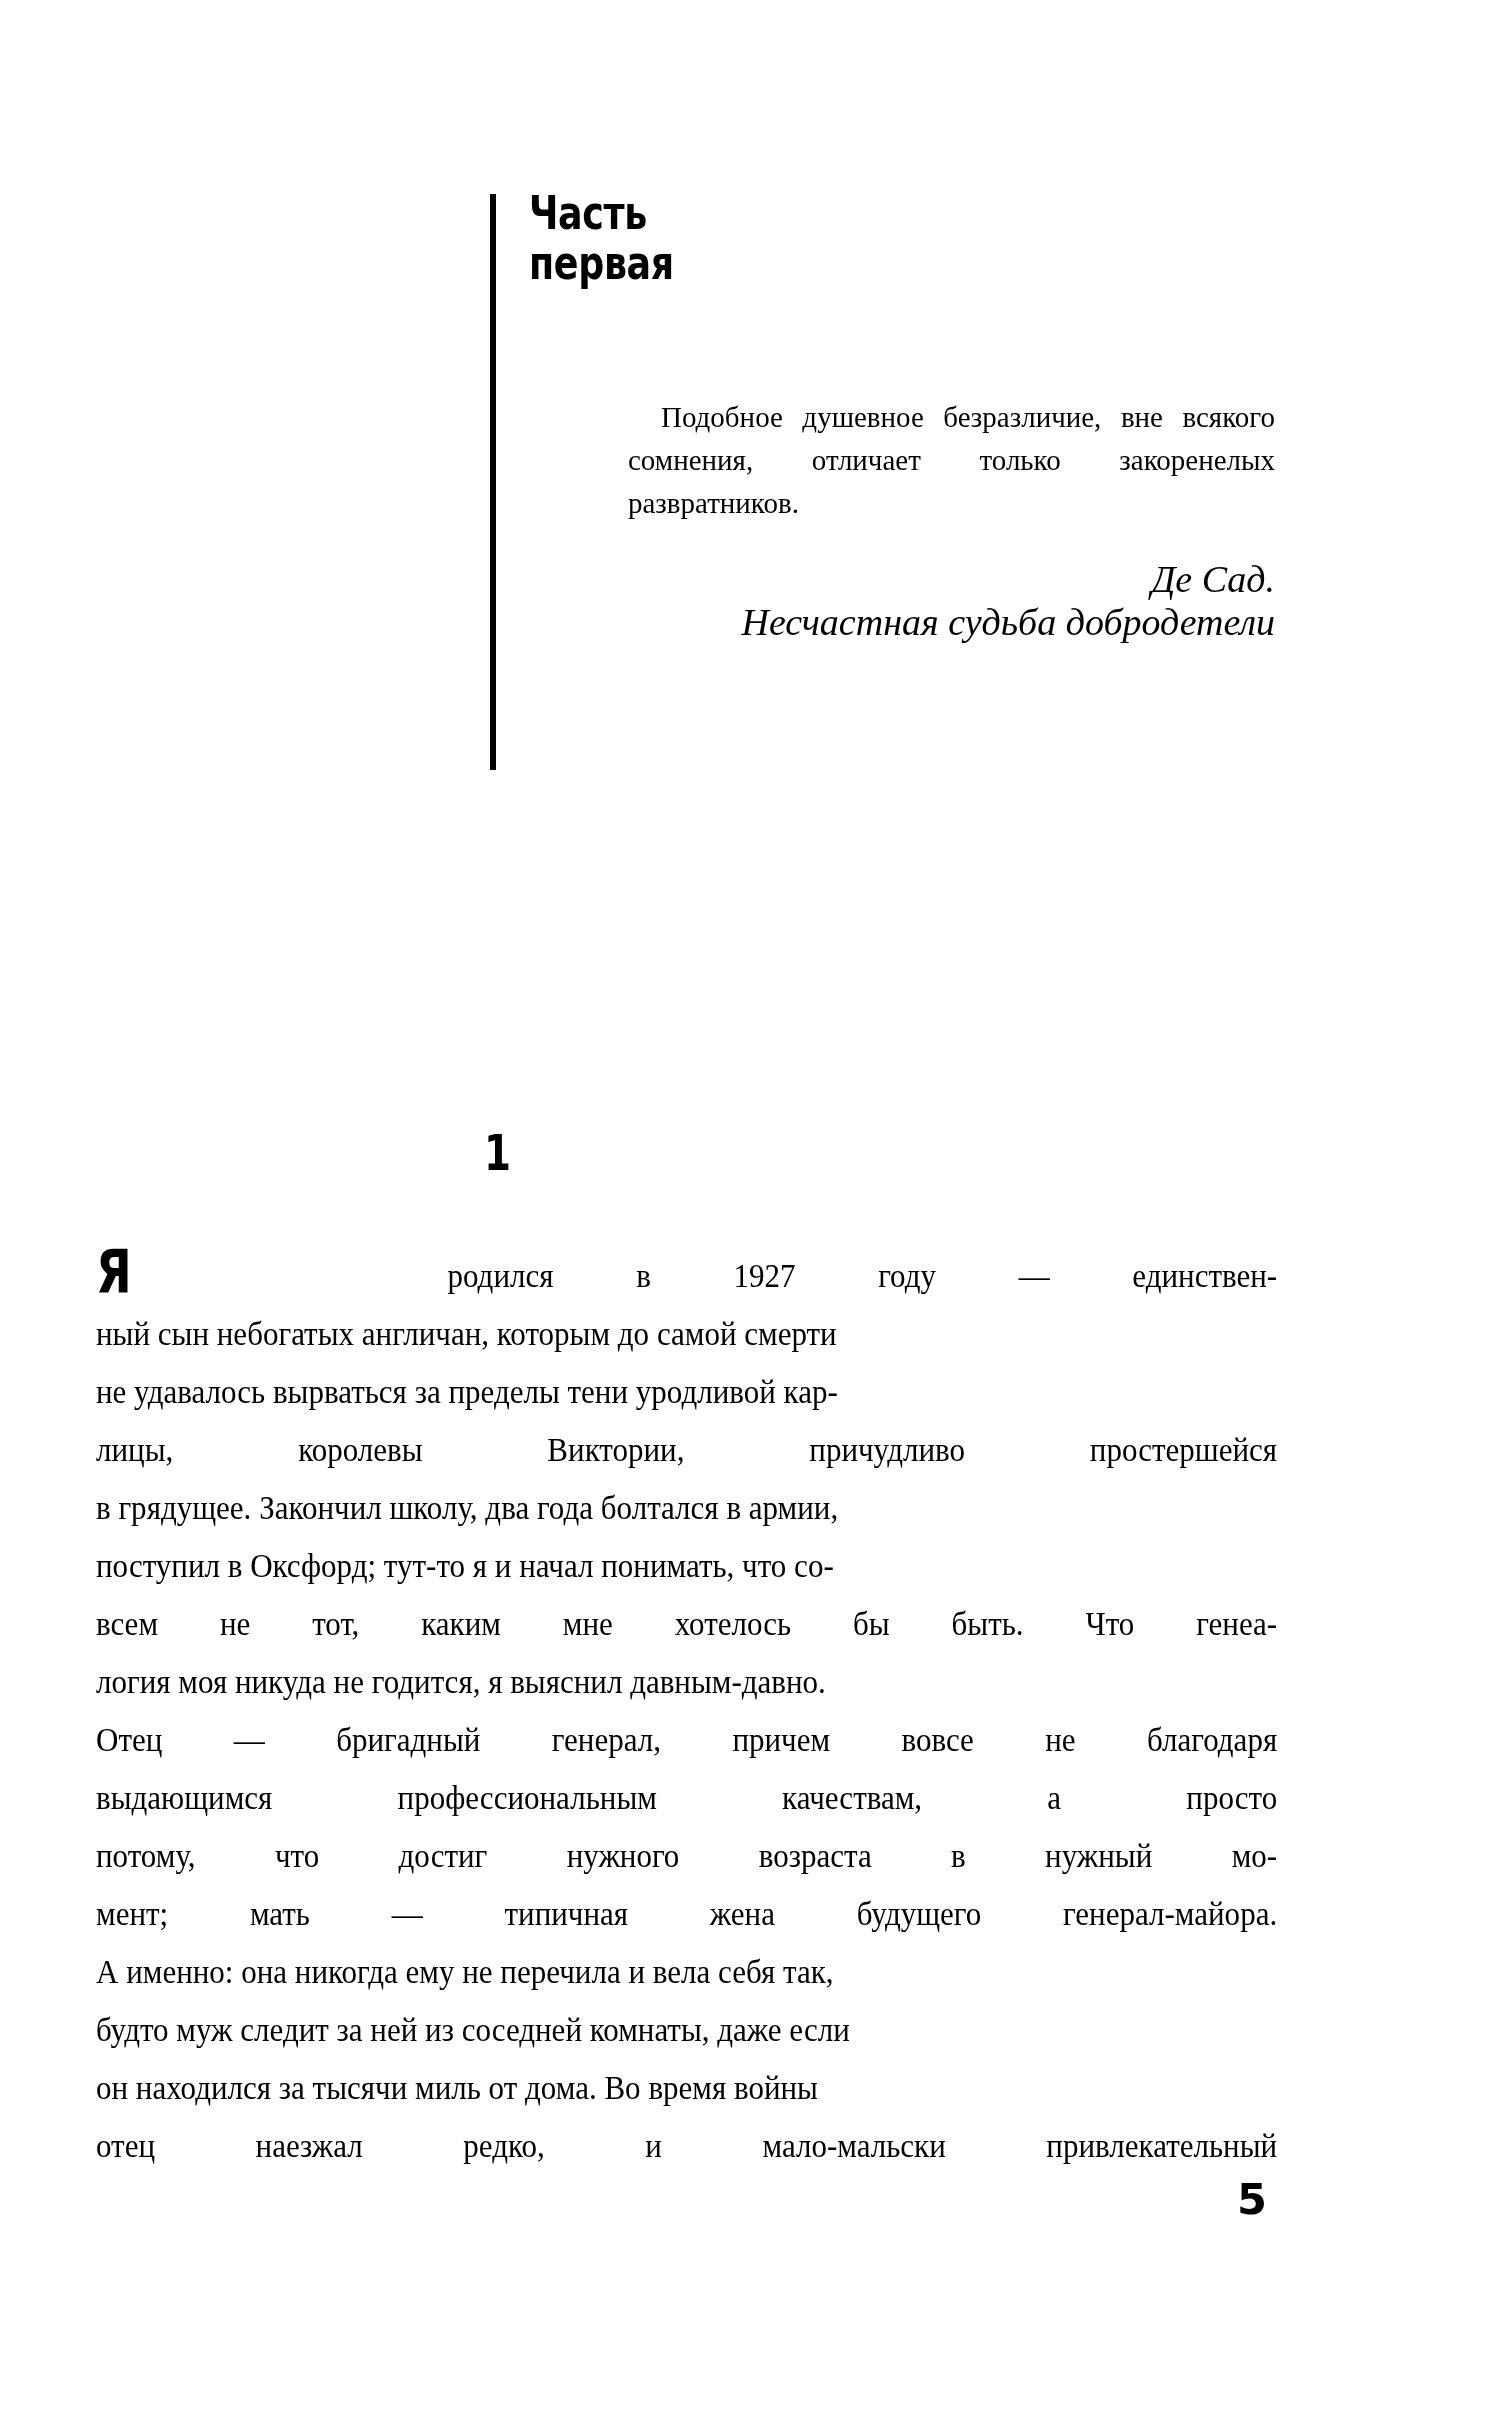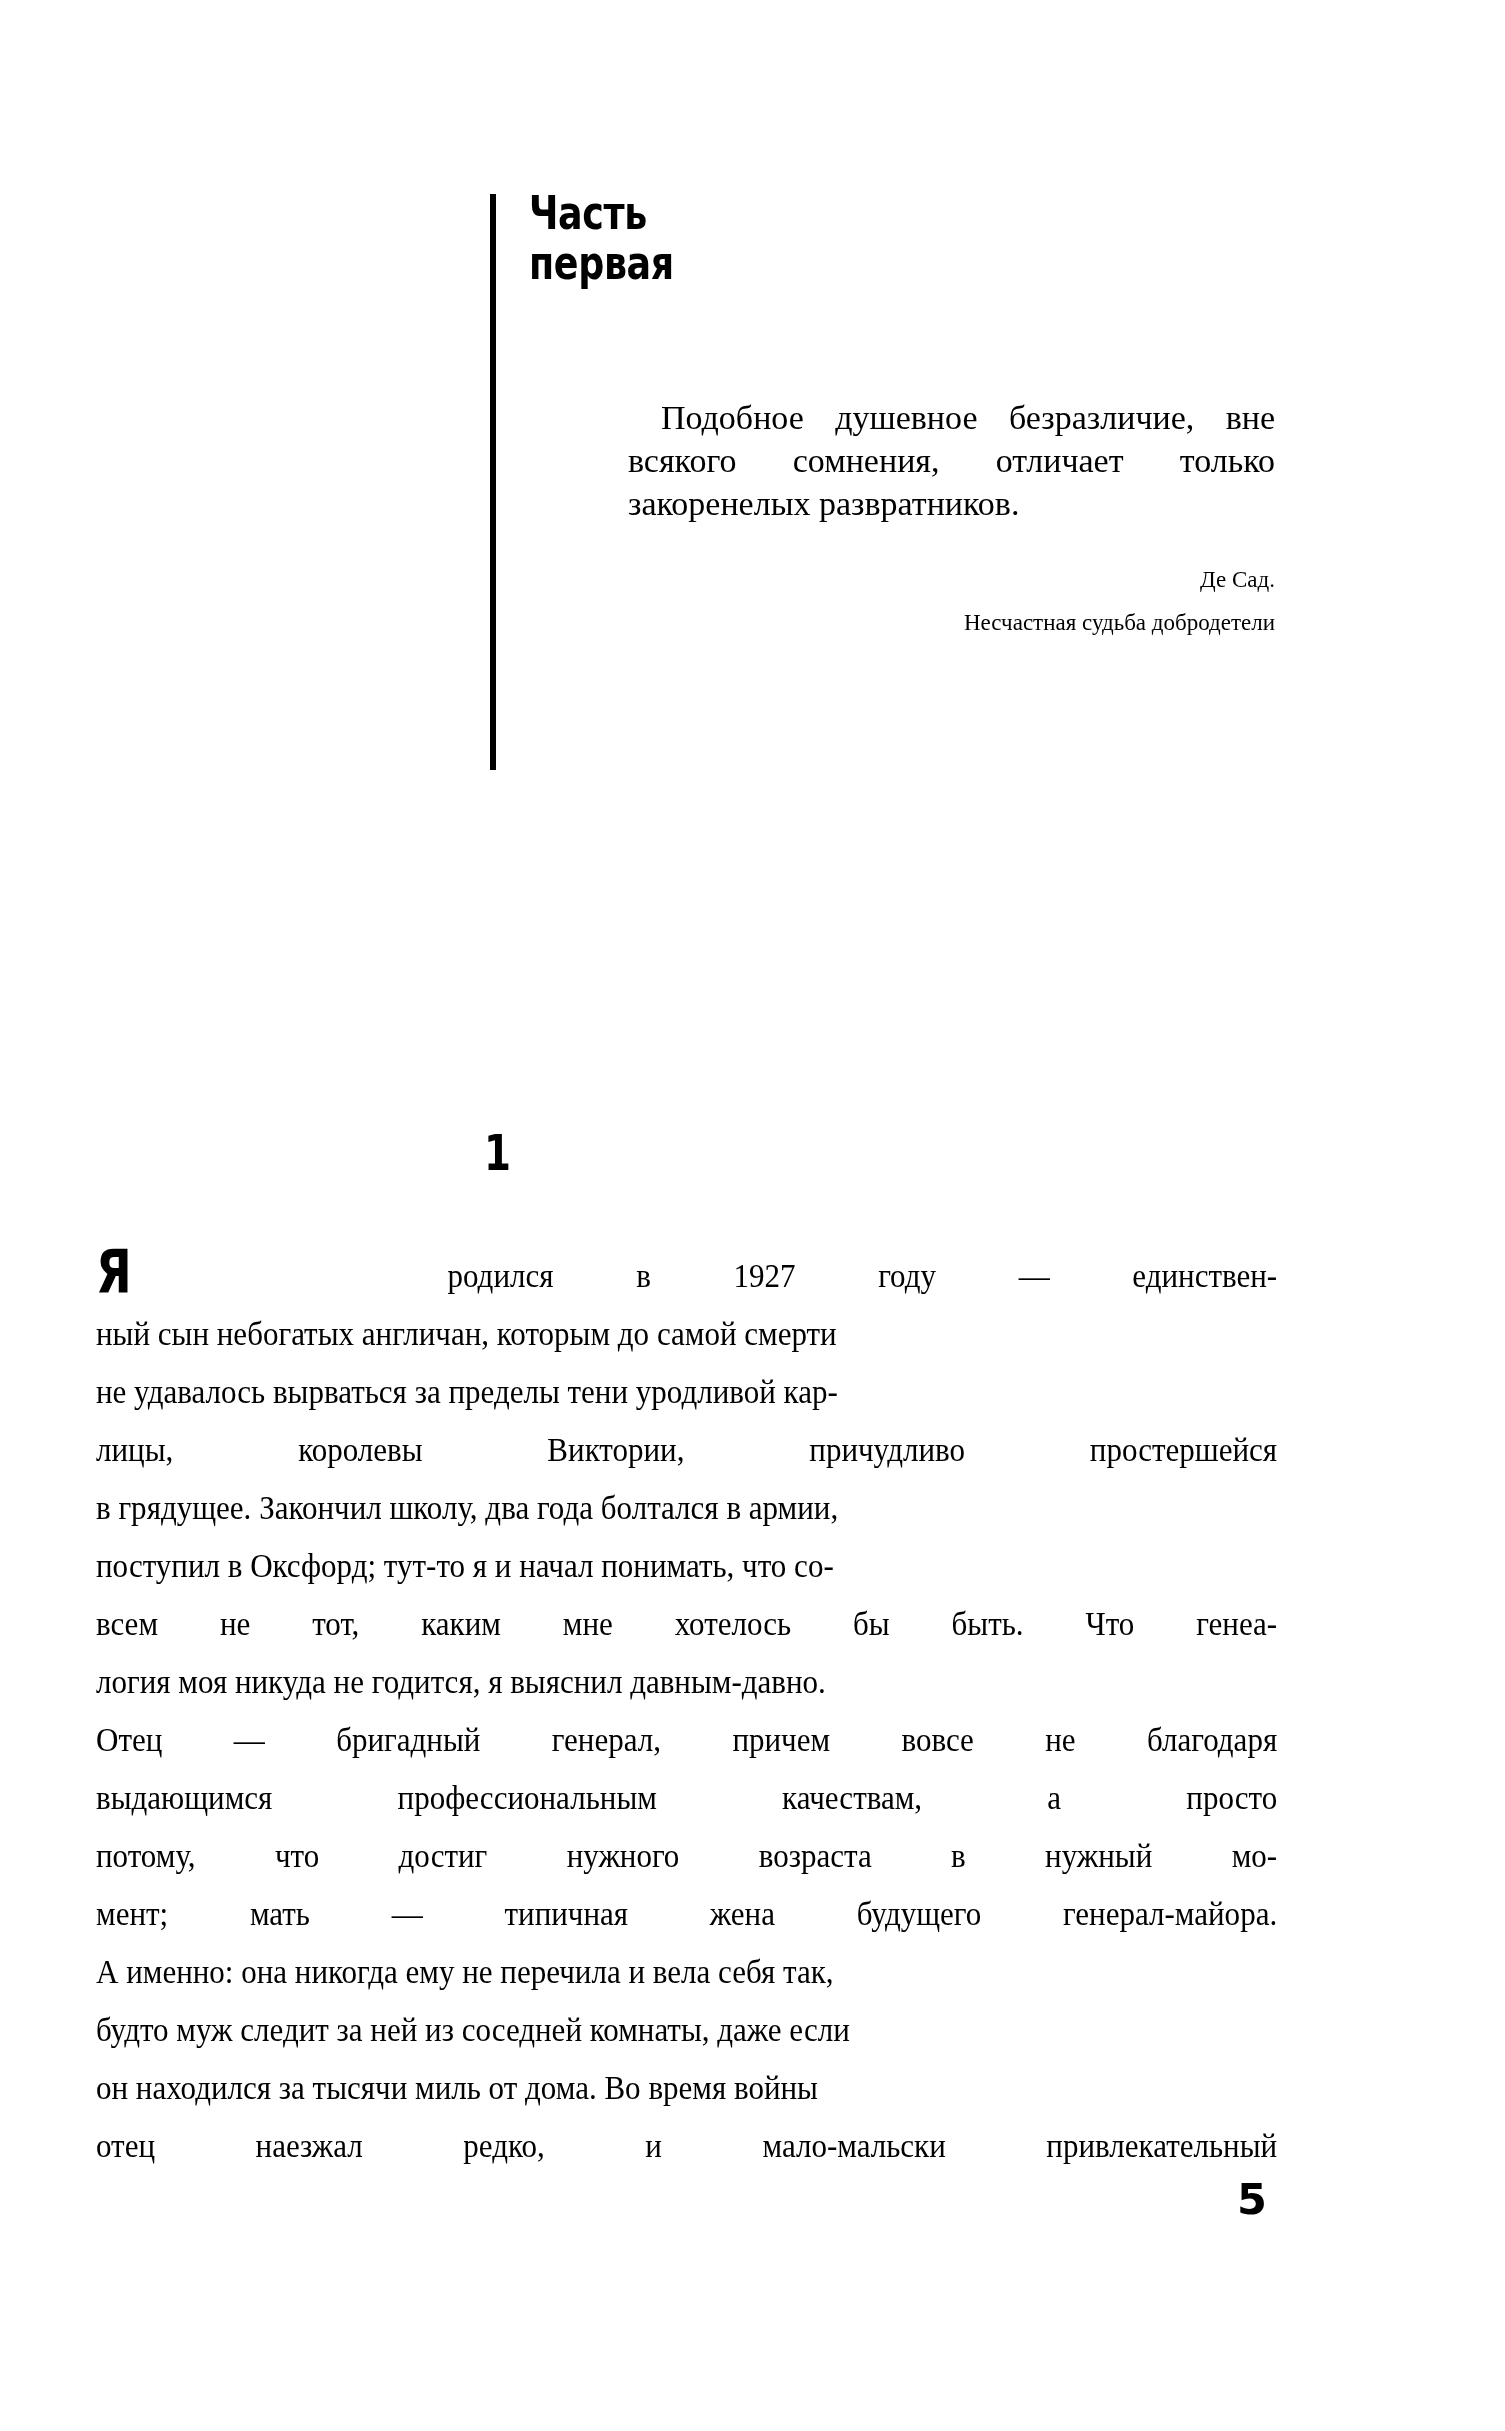--- a/index.html
+++ b/index.html
@@ -55,33 +55,34 @@
 
   
   .epigraph {
     position: absolute;
     left: 628px;
     top: 396px;
     width: 647px;
   }
   .epigraph-text {
     font-family: "Liberation Serif", serif;
-    font-size: 34px;
+    font-size: 29px;
     line-height: 43px;
     text-align: justify;
     text-indent: 33px;
     text-justify: inter-word;
     margin: 0;
     hyphens: manual;
   }
   .epigraph-source {
     margin-top: 33px;
     text-align: right;
     font-family: "Liberation Serif", serif;
-    font-size: 23px;
+    font-style: italic;
+    font-size: 38px;
     line-height: 43px;
   }
   .epigraph-source .src-line {
     display: block;
   }
 
   
   .chapter-num {
     position: absolute;
     left: 484px;

